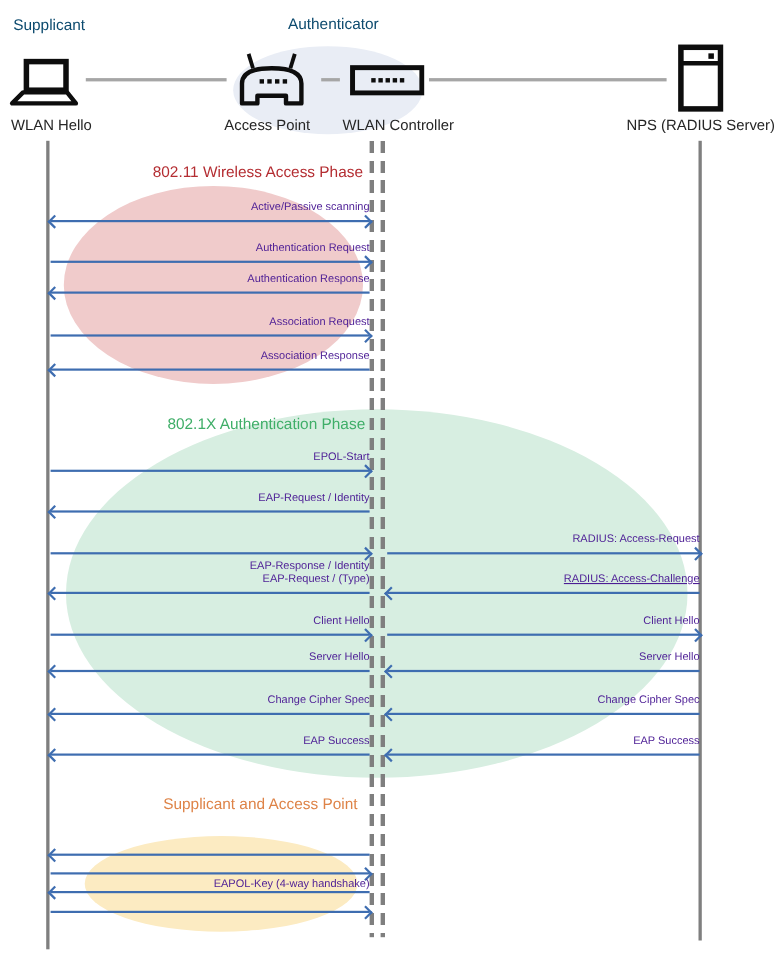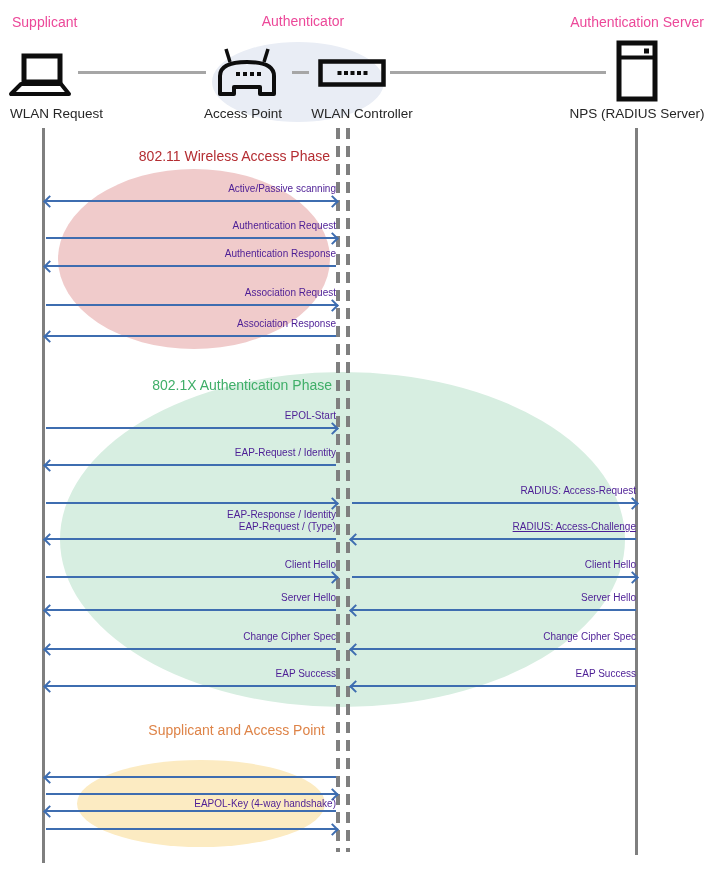--- a/index.html
+++ b/index.html
@@ -2,21 +2,21 @@
 <html style="--blue: #3E6DB0;"><head>
 <meta charset="utf-8">
 <style>
   html,body{margin:0;padding:0;background:#fff;}
   #stage{
     position:relative;width:713px;height:875px;background:#fff;overflow:hidden;
     font-family:"Liberation Sans",sans-serif;color:#262626;
   }
   .abs{position:absolute;}
   
-  .role-label{font-size:14px;color:#ec4899;white-space:nowrap;}
+  .role-label{font-size:14px;color:#0c4a6e;white-space:nowrap;}
   .dev-label{font-size:13.5px;color:#262626;white-space:nowrap;}
   .conn{height:3px;background:#A6A6A6;}
   
   .lifeline{width:3px;background:#7F7F7F;}
   .lifeline-dashed{
     width:4px;
     background:repeating-linear-gradient(180deg,#7F7F7F 0 11px,transparent 11px 18px);
   }
   
   .ellipse{border-radius:50%;}
@@ -45,21 +45,20 @@
 
   <div id="ellipse-layer">
       <div class="abs ellipse" style="left: 212px; top: 42px; width: 172px; height: 80px; background: rgb(233, 237, 245);"></div>
       <div class="abs ellipse" style="left: 58px; top: 169px; width: 272px; height: 180px; background: rgb(240, 203, 203);"></div>
       <div class="abs ellipse" style="left: 60px; top: 372px; width: 565px; height: 335px; background: rgb(215, 238, 225);"></div>
       <div class="abs ellipse" style="left: 77px; top: 760px; width: 248px; height: 87px; background: rgb(252, 235, 194);"></div>
     </div>
 
   <div class="abs role-label" style="left:12px;top:14px;">Supplicant</div>
   <div class="abs role-label" style="left:233px;top:13px;width:140px;text-align:center;">Authenticator</div>
-  <div class="abs role-label" style="left:538px;top:14px;width:166px;text-align:right;">Authentication Server</div>
 
   <div class="abs conn" style="left:78px;top:71px;width:128px;"></div>
   <div class="abs conn" style="left:292px;top:71px;width:17px;"></div>
   <div class="abs conn" style="left:390px;top:71px;width:216px;"></div>
 
   <svg class="abs" style="left:8px;top:52px;" width="66" height="46" viewBox="0 0 66 46">
     <rect x="16" y="4" width="36" height="26" fill="#fff" class="ink" stroke-width="5"></rect>
     <path d="M3 42 L61 42 L53 32 L13 32 Z" fill="#fff" class="ink" stroke-width="4" stroke-linejoin="round"></path>
   </svg>
 
@@ -81,21 +80,21 @@
     <rect x="39" y="12" width="4" height="4" fill="#0d0d0d"></rect>
     <rect x="45.5" y="12" width="4" height="4" fill="#0d0d0d"></rect>
   </svg>
 
   <svg class="abs" style="left:616px;top:40px;" width="42" height="62" viewBox="0 0 42 62">
     <rect x="3" y="3" width="36" height="56" fill="#fff" class="ink" stroke-width="5"></rect>
     <path d="M3 17.5 L39 17.5" class="ink" stroke-width="4"></path>
     <rect x="28" y="8.5" width="5" height="5" fill="#0d0d0d"></rect>
   </svg>
 
-  <div class="abs dev-label" style="left:10px;top:106px;">WLAN Request</div>
+  <div class="abs dev-label" style="left:10px;top:106px;">WLAN Hello</div>
   <div class="abs dev-label" style="left:183px;top:106px;width:120px;text-align:center;">Access Point</div>
   <div class="abs dev-label" style="left:297px;top:106px;width:130px;text-align:center;">WLAN Controller</div>
   <div class="abs dev-label" style="left:552px;top:106px;width:170px;text-align:center;">NPS (RADIUS Server)</div>
 
   <div class="abs lifeline" style="left:42px;top:128px;height:735px;"></div>
   <div class="abs lifeline-dashed" style="left:336px;top:128px;height:724px;"></div>
   <div class="abs lifeline-dashed" style="left:346px;top:128px;height:724px;"></div>
   <div class="abs lifeline" style="left:635px;top:128px;height:727px;"></div>
 
   <div id="phase-layer">

